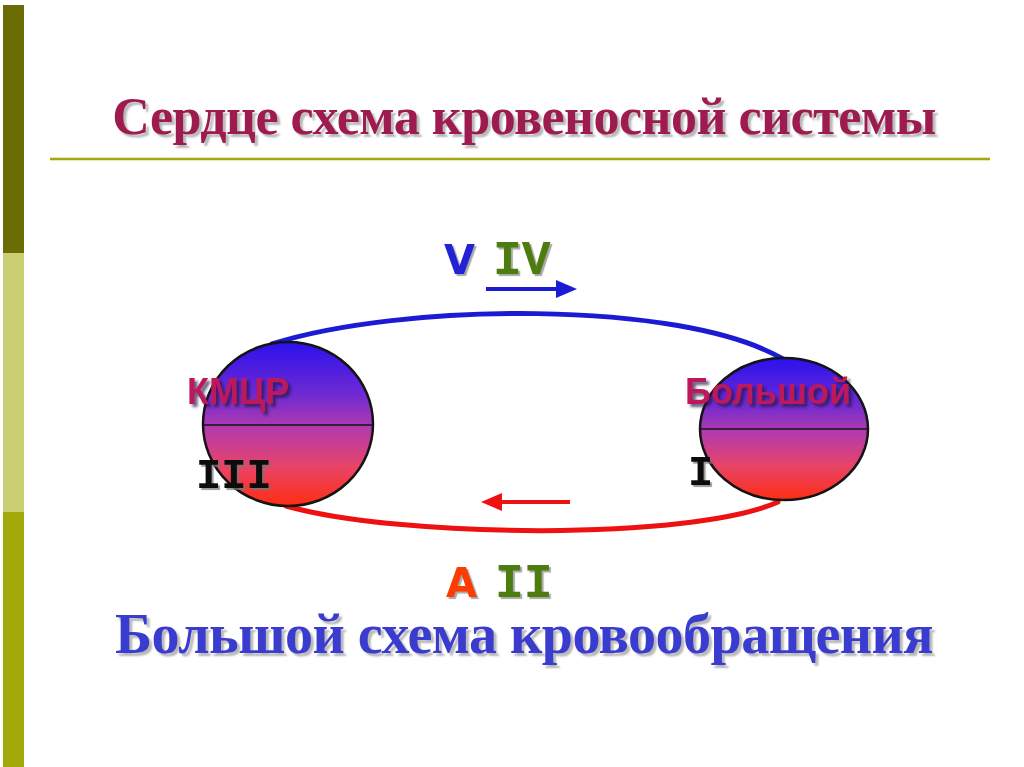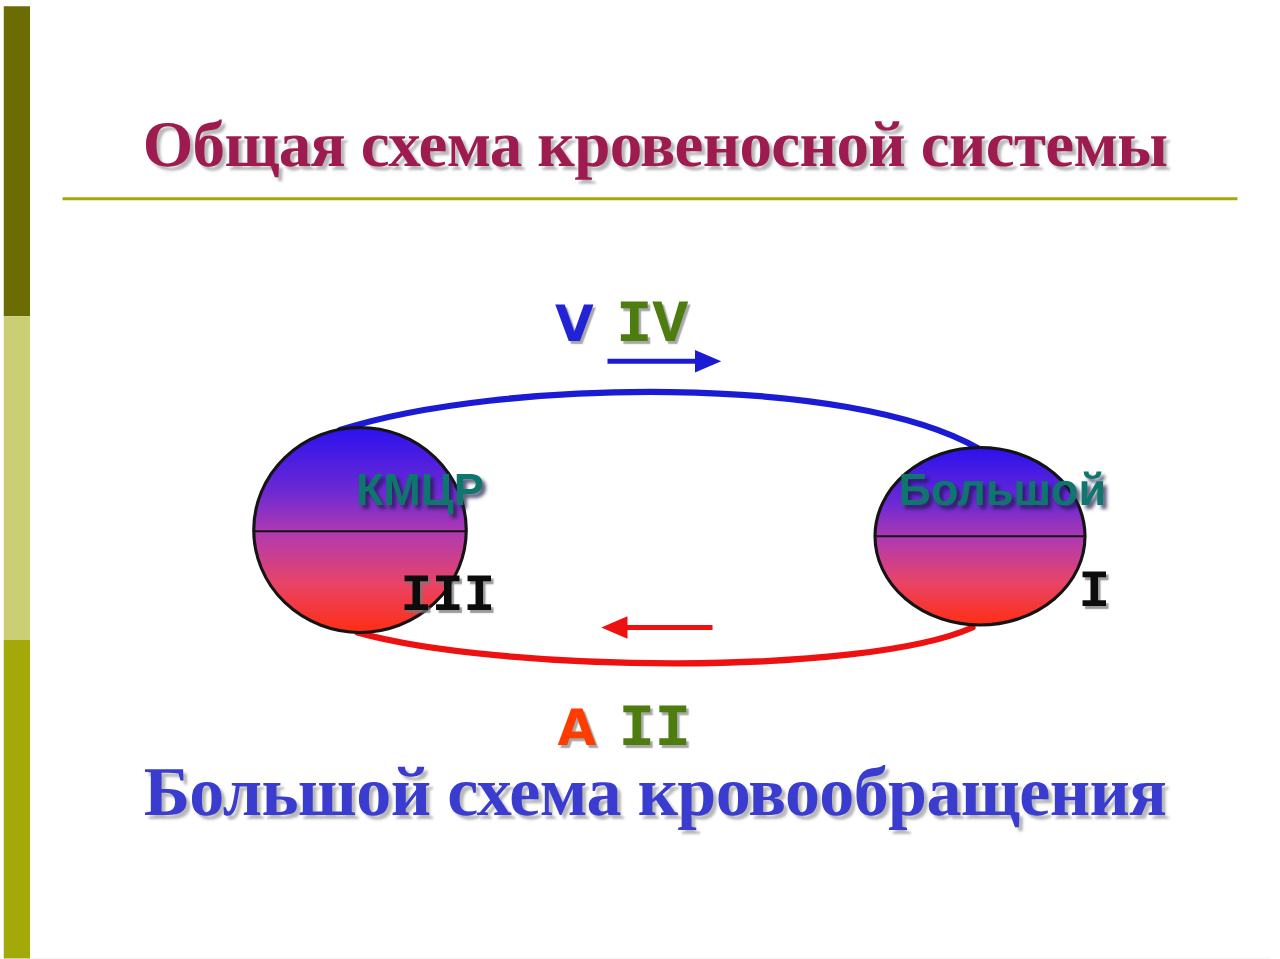--- a/index.html
+++ b/index.html
@@ -26,28 +26,28 @@
     left:24px;top:604px;width:1000px;
     text-align:center;
     font-family:"Liberation Serif","DejaVu Serif",serif;
     font-weight:bold;
     font-size:56px;line-height:1.1;
     color:#3a3ccf;
     text-shadow:3px 3px 2px rgba(125,125,125,0.55);
     letter-spacing:-0.5px;
   }
   .node-label{
-    width:200px;text-align:right;
+    width:200px;text-align:left;
     font-family:"Liberation Sans",sans-serif;
     font-weight:bold;font-size:36px;line-height:1;
-    color:#0f766e;
+    color:#be185d;
     text-shadow:3px 3px 3px rgba(30,25,70,0.7);
   }
   .node-numeral{
-    width:200px;text-align:right;
+    width:200px;text-align:left;
     font-family:"Liberation Mono","DejaVu Sans Mono",monospace;
     font-weight:bold;font-size:42px;line-height:1;
     color:#0c0c0c;
     text-shadow:2px 2px 1px rgba(120,120,120,0.75);
   }
   .flow-label{
     display:flex;align-items:baseline;gap:18px;
     line-height:1;
   }
   .flow-letter{
@@ -95,21 +95,21 @@
     <ellipse cx="784" cy="429" rx="84" ry="71" fill="url(#nodeGrad)" stroke-width="2.5" stroke="#141414"></ellipse>
     <line x1="701" y1="429" x2="867" y2="429" stroke-width="1.5" stroke="#141414"></line>
 
     <line x1="486" y1="289" x2="556" y2="289" stroke-width="4" stroke="#1b1bd4"></line>
     <polygon points="556,280 577,289 556,298" fill="#1b1bd4"></polygon>
 
     <line x1="501" y1="502" x2="570" y2="502" stroke-width="4" stroke="#ee1111"></line>
     <polygon points="502,493 481,502 502,511" fill="#ee1111"></polygon>
   </svg>
 
-  <div class="abs slide-title">Общая схема кровеносной системы</div>
+  <div class="abs slide-title">Сердце схема кровеносной системы</div>
 
   <div class="abs flow-label" style="left:444px;top:237px;">
     <span class="flow-letter vein">V</span>
     <span class="flow-numeral">IV</span>
   </div>
 
   <div class="abs node-label" style="left:187px;top:374px;">КМЦР</div>
   <div class="abs node-numeral" style="left:196px;top:456px;">III</div>
 
   <div class="abs node-label" style="left:685px;top:374px;">Большой</div>

